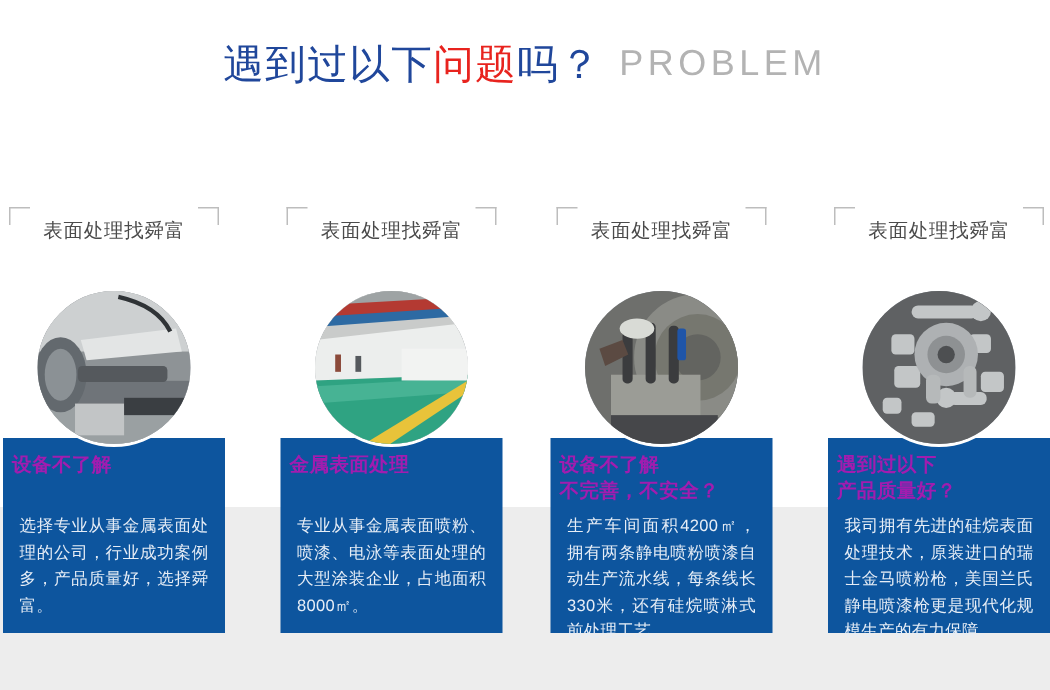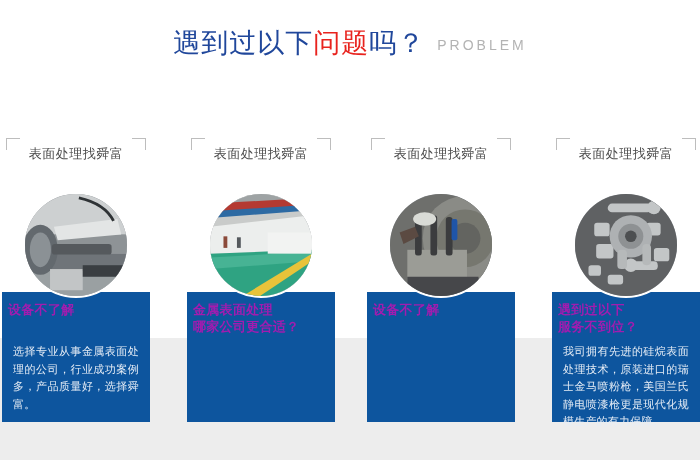--- a/index.html
+++ b/index.html
@@ -52,21 +52,21 @@
     font-size: 27px;
     line-height: 38px;
     color: #20479b;
     letter-spacing: 1px;
     font-weight: normal;
     white-space: nowrap;
   }
   .heading-line2 .hl-red { color: #e8231e; margin-top: 48px; }
   .heading-line2 .hl-en {
     color: #b3b3b3;
-    font-size: 14px;
+    font-size: 24px;
     letter-spacing: 3px;
     margin-left: 12px;
     vertical-align: 2px;
   }
 
   
   .cards {
     position: absolute;
     left: 0;
     top: 130px;
@@ -234,22 +234,22 @@
         <rect x="0" y="0" width="106" height="9" fill="#9ea3a4"></rect>
         <polygon points="0,10 106,4 106,12 0,20" fill="#b43a32"></polygon>
         <polygon points="0,18 106,11 106,17 0,25" fill="#2d6aa3"></polygon>
         <rect x="60" y="40" width="46" height="22" fill="#f2f3f2"></rect>
         <rect x="14" y="44" width="4" height="12" fill="#8b4a3a"></rect>
         <rect x="28" y="45" width="4" height="11" fill="#55595d"></rect>
       </svg>
     </div>
     <div class="card-title">
       <span>金属表面处理</span>
-      <span>哪家公司更合适？</span>
-    </div>
+    </div>
+    <div class="card-body">专业从事金属表面喷粉、喷漆、电泳等表面处理的大型涂装企业，占地面积8000㎡。</div>
   </div>
 
   <div class="card card-2">
     <div class="card-label">
       <div class="brk brk-l"></div>
       <div class="brk brk-r"></div>
       <div class="card-label-text">表面处理找舜富</div>
     </div>
     <div class="card-panel"></div>
     <div class="card-photo">
@@ -263,21 +263,23 @@
         <rect x="26" y="28" width="7" height="36" rx="3" fill="#3b3c3e"></rect>
         <rect x="42" y="22" width="7" height="42" rx="3" fill="#3b3c3e"></rect>
         <rect x="58" y="24" width="7" height="40" rx="3" fill="#3b3c3e"></rect>
         <ellipse cx="36" cy="26" rx="12" ry="7" fill="#d9dbd6"></ellipse>
         <path d="M10 40 L26 34 L30 44 L14 52 Z" fill="#5b4a42"></path>
         <rect x="64" y="26" width="6" height="22" rx="2" fill="#1f55a8"></rect>
       </svg>
     </div>
     <div class="card-title">
       <span>设备不了解</span>
-    </div>
+      <span>不完善，不安全？</span>
+    </div>
+    <div class="card-body">生产车间面积4200㎡，拥有两条静电喷粉喷漆自动生产流水线，每条线长330米，还有硅烷喷淋式前处理工艺。</div>
   </div>
 
   <div class="card card-3">
     <div class="card-label">
       <div class="brk brk-l"></div>
       <div class="brk brk-r"></div>
       <div class="card-label-text">表面处理找舜富</div>
     </div>
     <div class="card-panel"></div>
     <div class="card-photo">
@@ -299,18 +301,18 @@
           <circle cx="58" cy="44" r="22"></circle>
         </g>
         <circle cx="58" cy="44" r="13" fill="#8e9193"></circle>
         <circle cx="58" cy="44" r="6" fill="#4d4f51"></circle>
         <rect x="44" y="58" width="10" height="20" rx="4" fill="#b6b9ba"></rect>
         <rect x="70" y="52" width="9" height="22" rx="4" fill="#b6b9ba"></rect>
       </svg>
     </div>
     <div class="card-title">
       <span>遇到过以下</span>
-      <span>服务不到位？</span>
+      <span>产品质量好？</span>
     </div>
     <div class="card-body">我司拥有先进的硅烷表面处理技术，原装进口的瑞士金马喷粉枪，美国兰氏静电喷漆枪更是现代化规模生产的有力保障。</div>
   </div>
 
 </div>
 
 </body></html>

